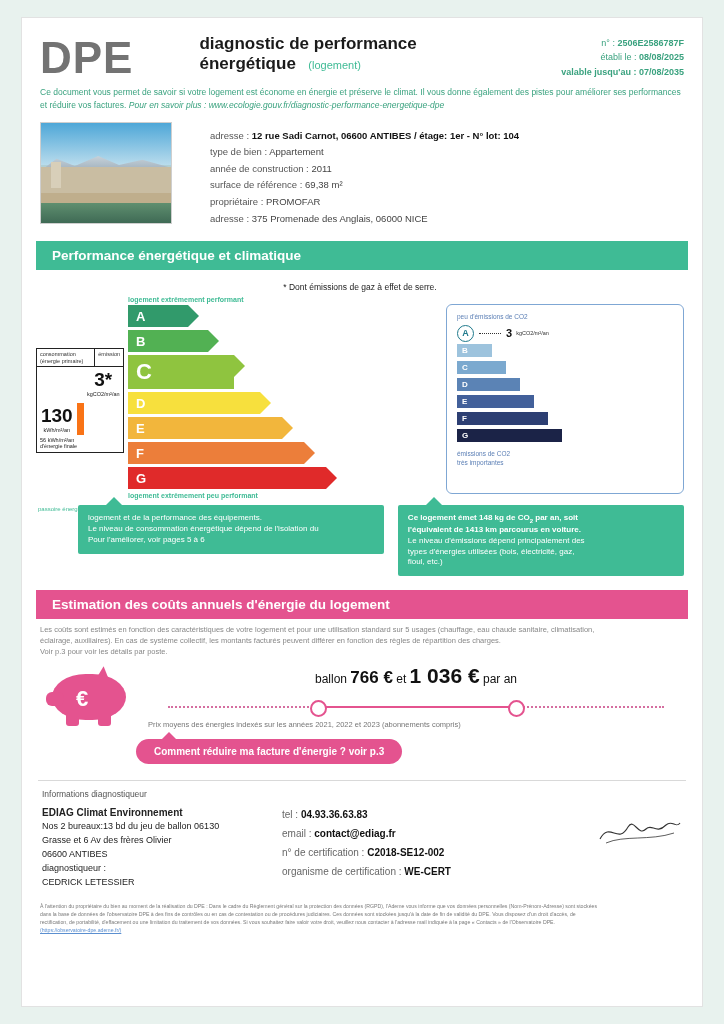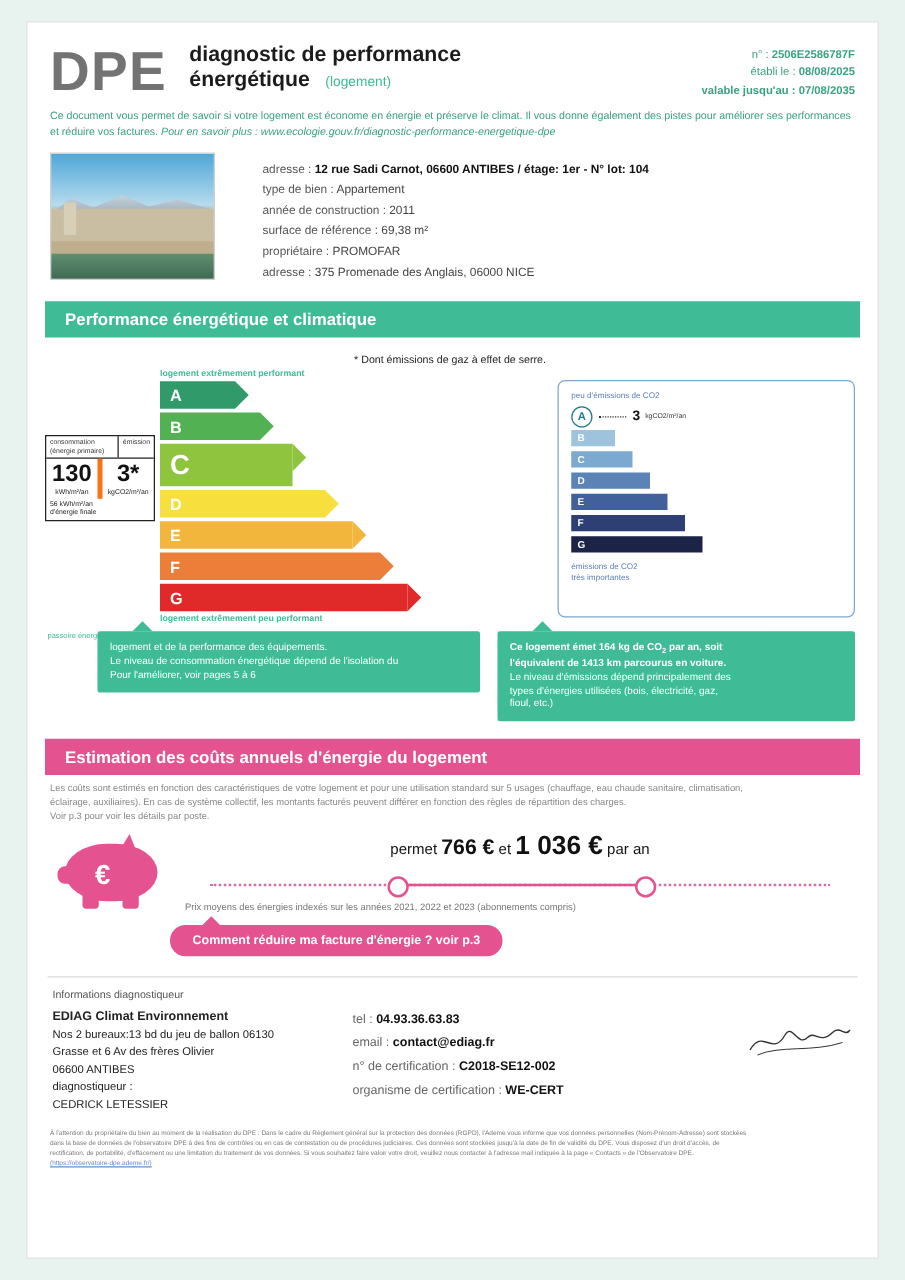--- a/index.html
+++ b/index.html
@@ -24,21 +24,21 @@
     position:relative;
     box-shadow:0 0 0 1px #e2e2e2;
   }
 
   
   .hdr{display:flex;align-items:flex-start;padding:14px 18px 4px 18px;}
   .dpe-logo{
     font-size:44px;font-weight:bold;color:#737373;letter-spacing:1px;
     line-height:1;margin-right:18px;padding-top:4px;
   }
-  .hdr-title{flex:1;padding-top:2px;}
+  .hdr-title{flex:1;padding-top:2px;margin-left:48px;}
   .hdr-title .t1{font-size:17px;font-weight:bold;color:#1b1b1b;line-height:1.15;}
   .hdr-title .t2{font-size:17px;font-weight:bold;color:#1b1b1b;line-height:1.15;display:inline-block;}
   .hdr-title .t3{font-size:11px;color:#3fbb95;display:inline-block;margin-left:8px;}
   .hdr-meta{text-align:right;font-size:9px;color:#3aa27f;line-height:1.6;padding-top:4px;}
   .hdr-meta .strong{font-weight:bold;}
 
   .intro{
     font-size:8.5px;color:#3aa27f;line-height:1.5;
     padding:2px 18px 8px 18px;
   }
@@ -97,21 +97,21 @@
   .barC{height:34px;font-size:22px;}
 
   .dpe-badge{
     position:absolute;left:0;top:52px;width:86px;border:1px solid #222;background:#fff;
   }
   .dpe-badge .bhdr{display:flex;font-size:5.5px;border-bottom:1px solid #222;}
   .dpe-badge .bhdr div{padding:2px 3px;line-height:1.15;}
   .dpe-badge .bhdr .c1{flex:1;border-right:1px solid #222;}
   .dpe-badge .bvals{display:flex;}
   .dpe-badge .v{flex:1;text-align:center;padding:3px 0 2px;}
-  .dpe-badge .v.c1{border-right:4px solid #f97316;}
+  .dpe-badge .v.c1{border-right:7px solid #f97316;margin-top:36px;}
   .dpe-badge .num{font-size:19px;font-weight:bold;color:#111;line-height:1;}
   .dpe-badge .unit{font-size:5.5px;color:#222;margin-top:2px;}
   .dpe-badge .foot{font-size:5.5px;color:#222;padding:2px 3px;line-height:1.2;}
 
   .vert-note{
     position:absolute;left:2px;top:210px;width:78px;font-size:6px;color:#3fbb95;line-height:1.25;
   }
 
   
   .ges-box{
@@ -376,21 +376,21 @@
     </div>
 
     <div class="callouts">
       <div class="callout left">
         <div>logement et de la performance des équipements.</div>
         <div>Le niveau de consommation énergétique dépend de l'isolation du</div>
         <div>Pour l'améliorer, voir pages 5 à 6</div>
       </div>
       <div class="callout right">
         <div>
-          <b><span>Ce logement émet 164  kg de CO</span><sub>2</sub><span> par an, soit</span></b>
+          <b><span>Ce logement émet 148  kg de CO</span><sub>2</sub><span> par an, soit</span></b>
         </div>
         <div><b>l'équivalent de 1413 km parcourus en voiture.</b></div>
         <div>Le niveau d'émissions dépend principalement des</div>
         <div>types d'énergies utilisées (bois, électricité, gaz,</div>
         <div>fioul, etc.)</div>
       </div>
     </div>
 
     <div class="band-wrap">
       <div class="band pink">Estimation des coûts annuels d'énergie du logement</div>
@@ -407,21 +407,21 @@
         <div class="pig">
           <div class="ear"></div>
             <div class="body"></div>
             <div class="snout"></div>
           <div class="leg1"></div>
             <div class="leg2"></div>
           <div class="euro">€</div>
         </div>
         <div class="cost-right">
           <div class="cost-amount">
-            <span>permet</span>
+            <span>ballon</span>
             <span class="mid">766 €</span>
             <span>et</span>
             <span class="big">1 036 €</span>
             <span>par an</span>
           </div>
           <div class="slider">
             <div class="track"></div>
             <div class="fill"></div>
             <div class="knob k1"></div>
             <div class="knob k2"></div>

